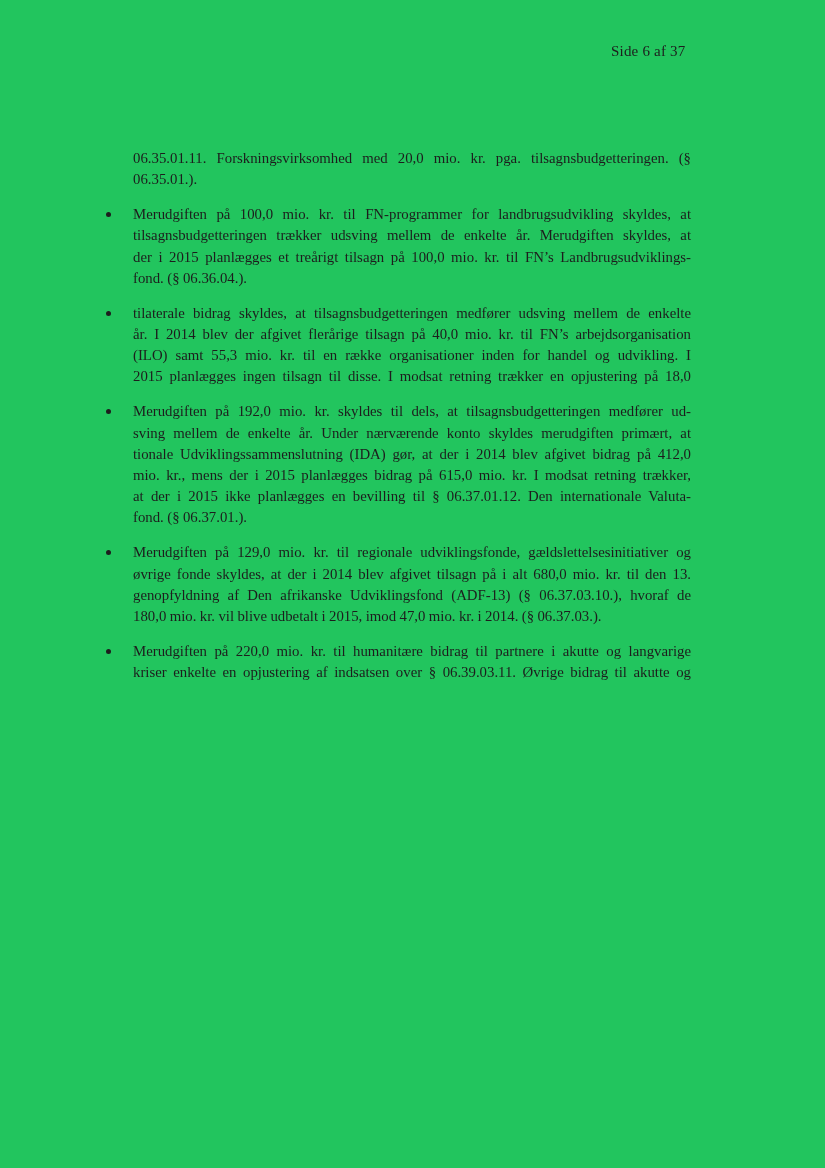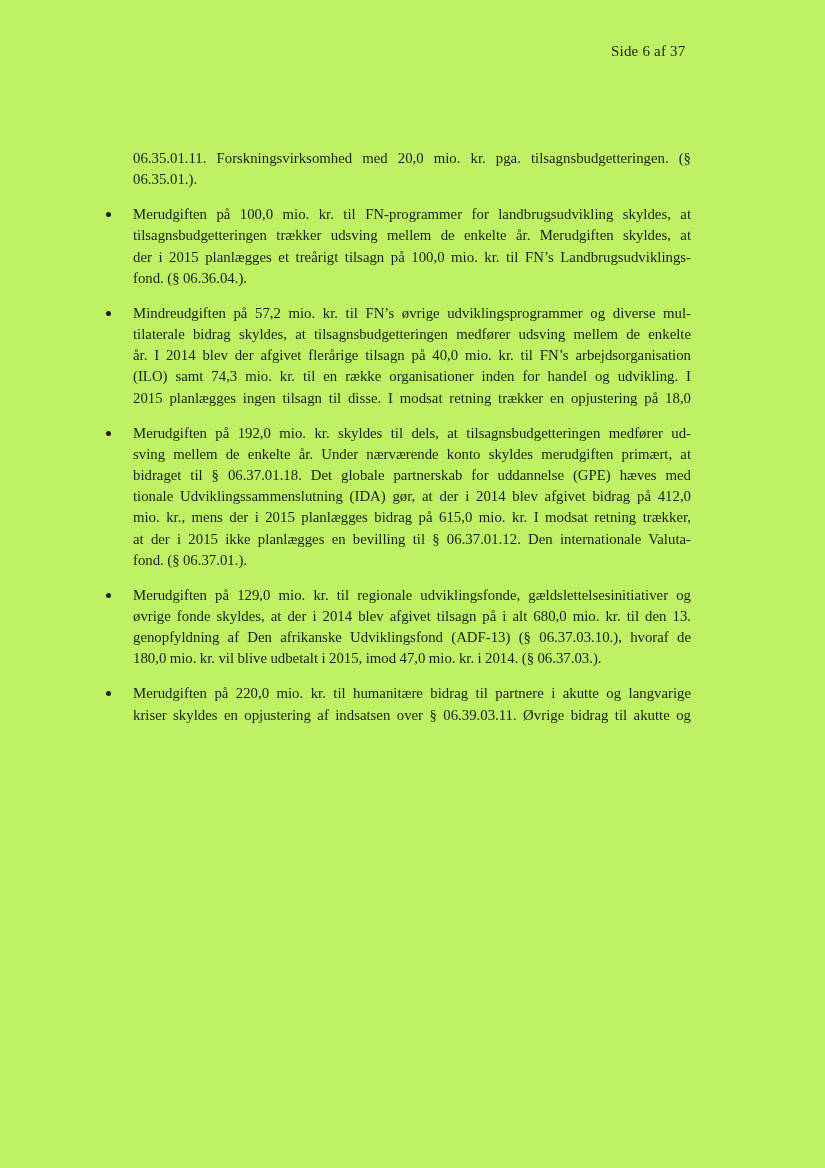--- a/index.html
+++ b/index.html
@@ -8,21 +8,21 @@
     height: 1168px;
     background: #ffffff;
     position: relative;
     overflow: hidden;
     font-family: "Liberation Serif", "DejaVu Serif", serif;
     color: #1d1d1d;
   }
   .page {
     position: absolute;
     inset: 0;
-    background: #bef264;
+    background: #22c55e;
     text-decoration: underline;
   }
   .page-header {
     position: absolute;
     left: 611px;
     top: 42px;
     font-size: 15px;
     line-height: 18px;
     letter-spacing: 0.2px;
     white-space: nowrap;
@@ -87,35 +87,33 @@
           <div class="line">tilsagnsbudgetteringen trækker udsving mellem de enkelte år. Merudgiften skyldes, at</div>
           <div class="line">der i 2015 planlægges et treårigt tilsagn på 100,0 mio. kr. til FN’s Landbrugsudviklings-</div>
           <div class="line last">fond. (§ 06.36.04.).</div>
         </div>
       </div>
       <div class="para">
         <span class="marker">
           <span class="dot"></span>
         </span>
         <div class="ptext">
-          <div class="line">Mindreudgiften på 57,2 mio. kr. til FN’s øvrige udviklingsprogrammer og diverse mul-</div>
           <div class="line">tilaterale bidrag skyldes, at tilsagnsbudgetteringen medfører udsving mellem de enkelte</div>
           <div class="line">år. I 2014 blev der afgivet flerårige tilsagn på 40,0 mio. kr. til FN’s arbejdsorganisation</div>
-          <div class="line">(ILO) samt 74,3 mio. kr. til en række organisationer inden for handel og udvikling. I</div>
+          <div class="line">(ILO) samt 55,3 mio. kr. til en række organisationer inden for handel og udvikling. I</div>
           <div class="line">2015 planlægges ingen tilsagn til disse. I modsat retning trækker en opjustering på 18,0</div>
         </div>
       </div>
       <div class="para">
         <span class="marker">
           <span class="dot"></span>
         </span>
         <div class="ptext">
           <div class="line">Merudgiften på 192,0 mio. kr. skyldes til dels, at tilsagnsbudgetteringen medfører ud-</div>
           <div class="line">sving mellem de enkelte år. Under nærværende konto skyldes merudgiften primært, at</div>
-          <div class="line">bidraget til § 06.37.01.18. Det globale partnerskab for uddannelse (GPE) hæves med</div>
           <div class="line">tionale Udviklingssammenslutning (IDA) gør, at der i 2014 blev afgivet bidrag på 412,0</div>
           <div class="line">mio. kr., mens der i 2015 planlægges bidrag på 615,0 mio. kr. I modsat retning trækker,</div>
           <div class="line">at der i 2015 ikke planlægges en bevilling til § 06.37.01.12. Den internationale Valuta-</div>
           <div class="line last">fond. (§ 06.37.01.).</div>
         </div>
       </div>
       <div class="para">
         <span class="marker">
           <span class="dot"></span>
         </span>
@@ -125,17 +123,17 @@
           <div class="line">genopfyldning af Den afrikanske Udviklingsfond (ADF-13) (§ 06.37.03.10.), hvoraf de</div>
           <div class="line last">180,0 mio. kr. vil blive udbetalt i 2015, imod 47,0 mio. kr. i 2014. (§ 06.37.03.).</div>
         </div>
       </div>
       <div class="para">
         <span class="marker">
           <span class="dot"></span>
         </span>
         <div class="ptext">
           <div class="line">Merudgiften på 220,0 mio. kr. til humanitære bidrag til partnere i akutte og langvarige</div>
-          <div class="line">kriser skyldes en opjustering af indsatsen over § 06.39.03.11. Øvrige bidrag til akutte og</div>
+          <div class="line">kriser enkelte en opjustering af indsatsen over § 06.39.03.11. Øvrige bidrag til akutte og</div>
         </div>
       </div>
     </div>
 </div>
 
 </body></html>

